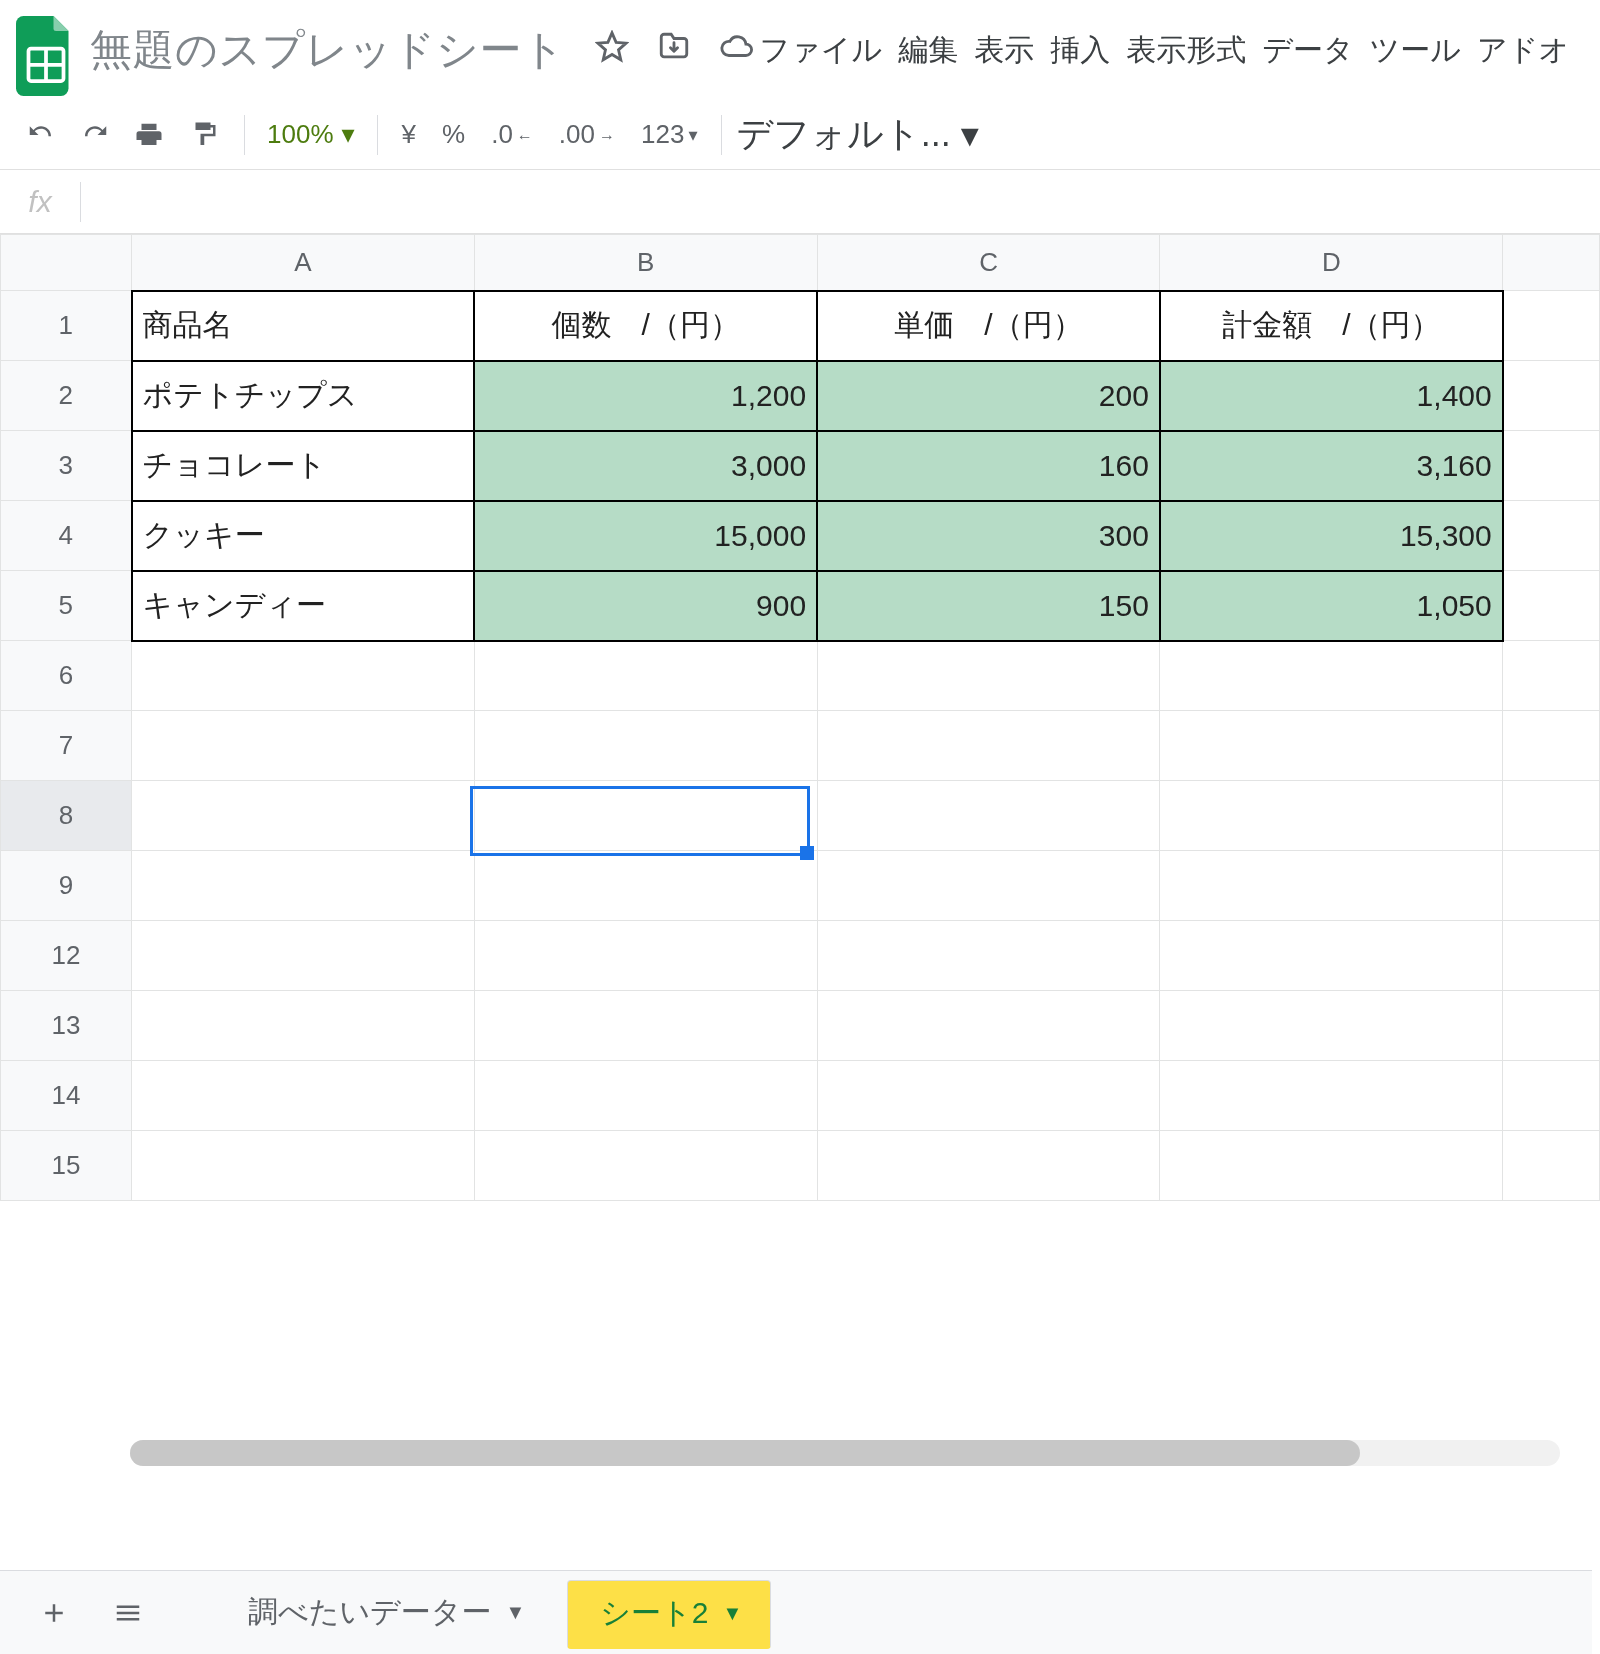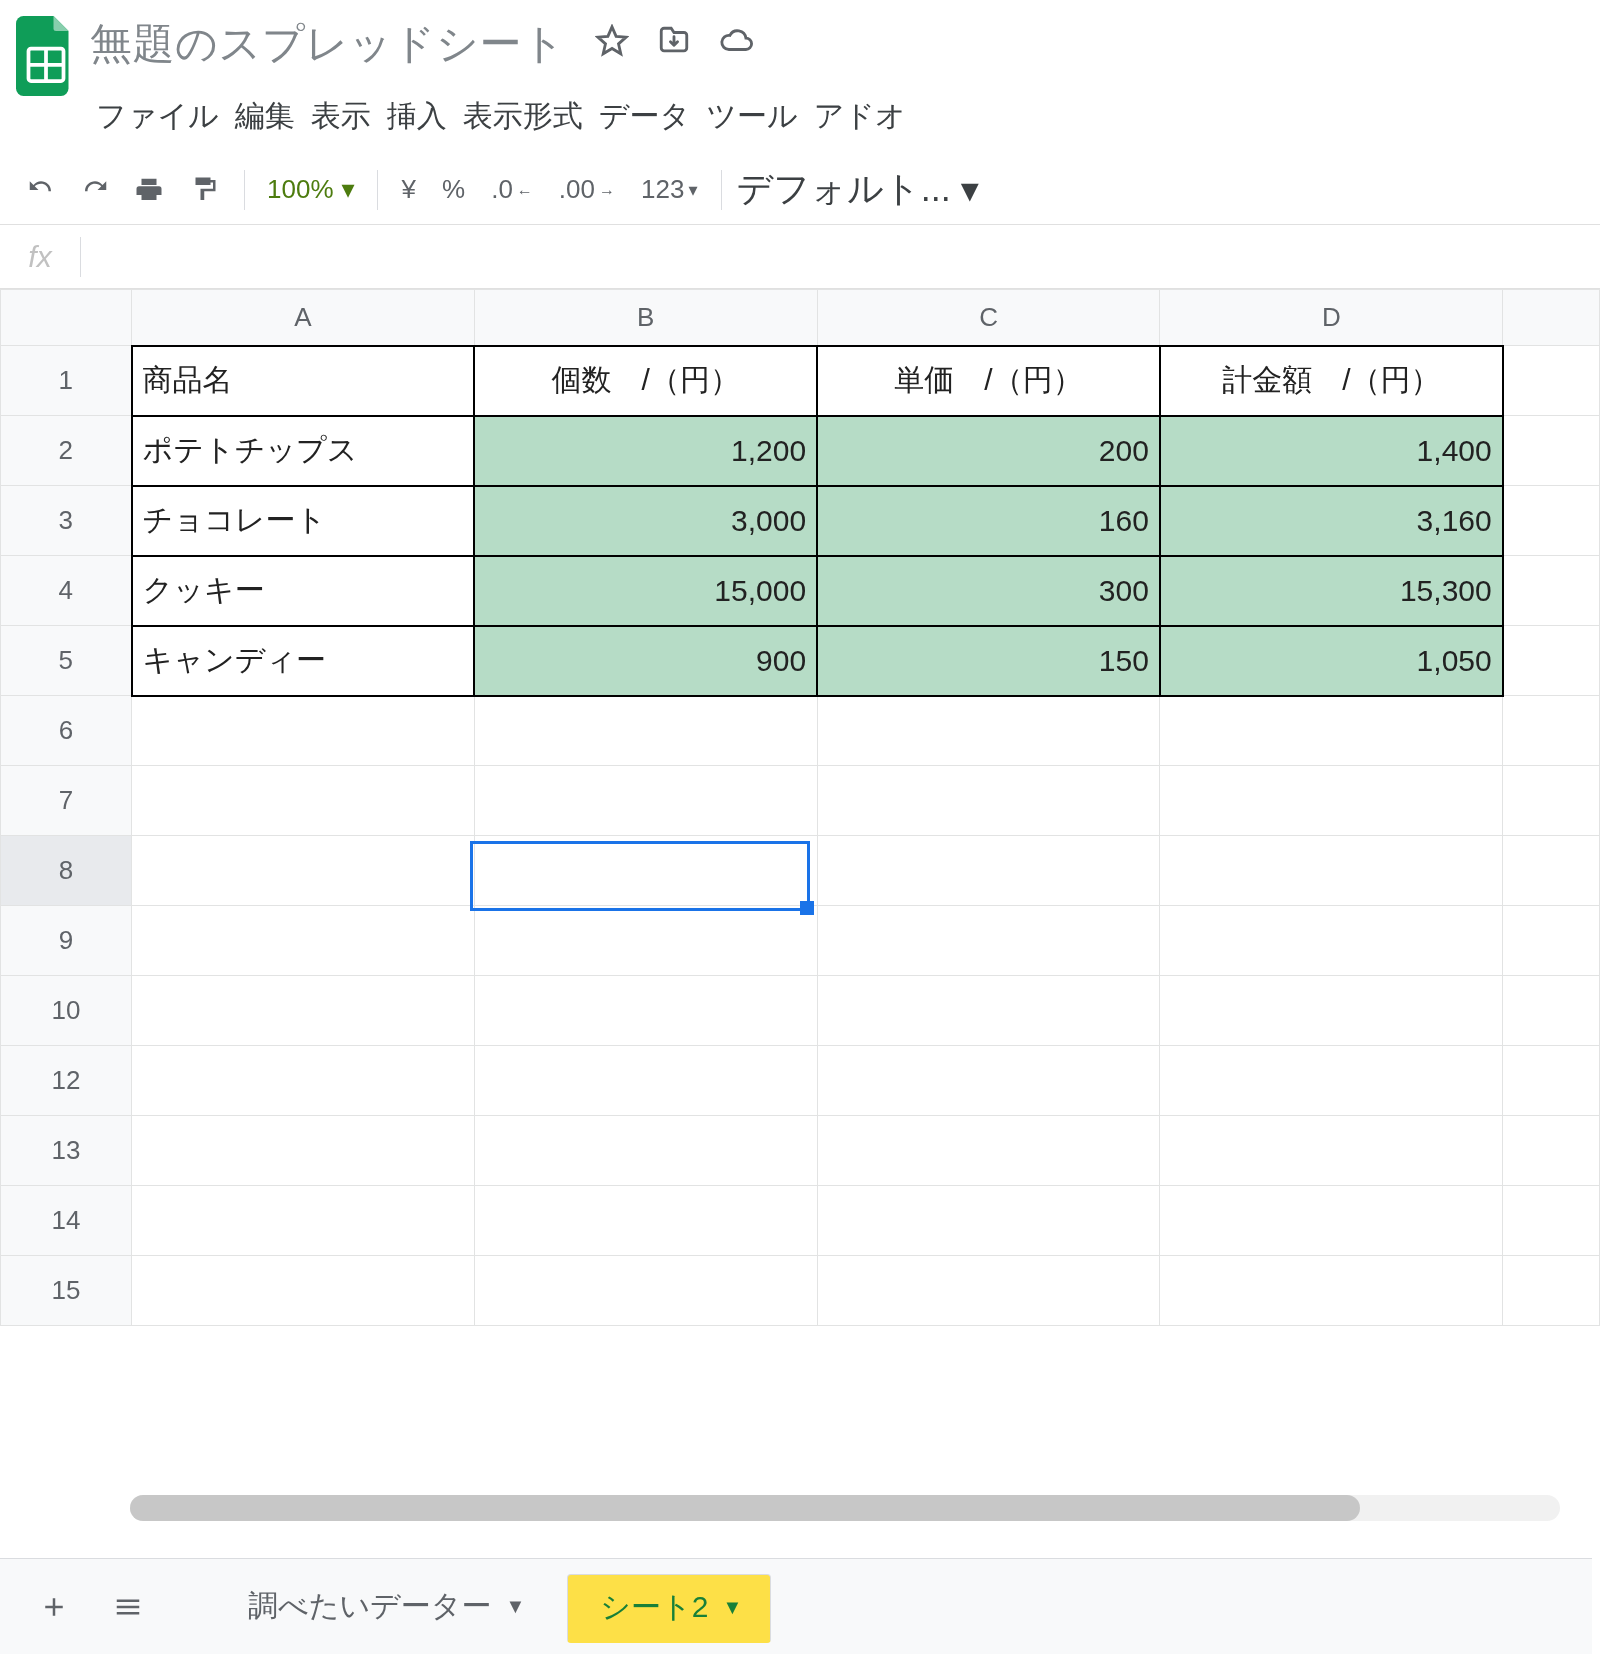--- a/index.html
+++ b/index.html
@@ -23,21 +23,21 @@
   .logo {
     width: 68px;
     height: 88px;
     display: flex;
     align-items: flex-start;
     justify-content: center;
     margin-right: 10px;
     padding-top: 4px;
   }
   .logo svg { width: 60px; height: 80px; }
-  .title-area { flex: 1; display:flex; flex-direction:column; }
+  .title-area { flex: 1; display:flex; flex-direction:row; }
   .title-row { display: flex; align-items: center; gap: 24px; padding: 4px 0 6px 0;}
   .doc-title {
     font-size: 42px;
     color: #80868b;
     letter-spacing: 0.5px;
   }
   .title-icons { display:flex; align-items:center; gap: 28px; color:#5f6368; margin-left: 6px;}
   .title-icons svg { width:34px; height:34px; stroke:#5f6368; fill:none; stroke-width:2;}
   .menu-row { display:flex; gap: 16px; font-size: 30px; color:#3c4043; padding: 18px 0 18px 6px;}
   .menu-row span { cursor:pointer; }
@@ -129,21 +129,21 @@
   .hscroll .thumb{
     position:absolute; left:0; top:0; height:100%;
     width:86%;
     background:#c7c7c7; border-radius:14px;
   }
 
   
   .tabs {
     position:absolute;
     left:0; right:8px; bottom:0;
-    height:96px;
+    height:84px;
     border-top:1px solid #dadce0;
     display:flex;
     align-items:center;
     padding: 0 24px;
     gap: 14px;
     background:#f8f9fa;
     font-size:30px;
   }
   .tabs .tab-btn{ width:60px; height:60px; display:flex; align-items:center; justify-content:center; color:#5f6368; cursor:pointer; }
   .tabs .tab{
@@ -353,28 +353,20 @@
         </tr>
     <tr>
           <th class="rowhdr">9</th>
           <td></td>
           <td></td>
           <td></td>
           <td></td>
           <td></td>
         </tr>
     <tr>
-          <th class="rowhdr">10</th>
-          <td></td>
-          <td></td>
-          <td></td>
-          <td></td>
-          <td></td>
-        </tr>
-    <tr>
           <th class="rowhdr">12</th>
           <td></td>
           <td></td>
           <td></td>
           <td></td>
           <td></td>
         </tr>
     <tr>
           <th class="rowhdr">13</th>
           <td></td>

